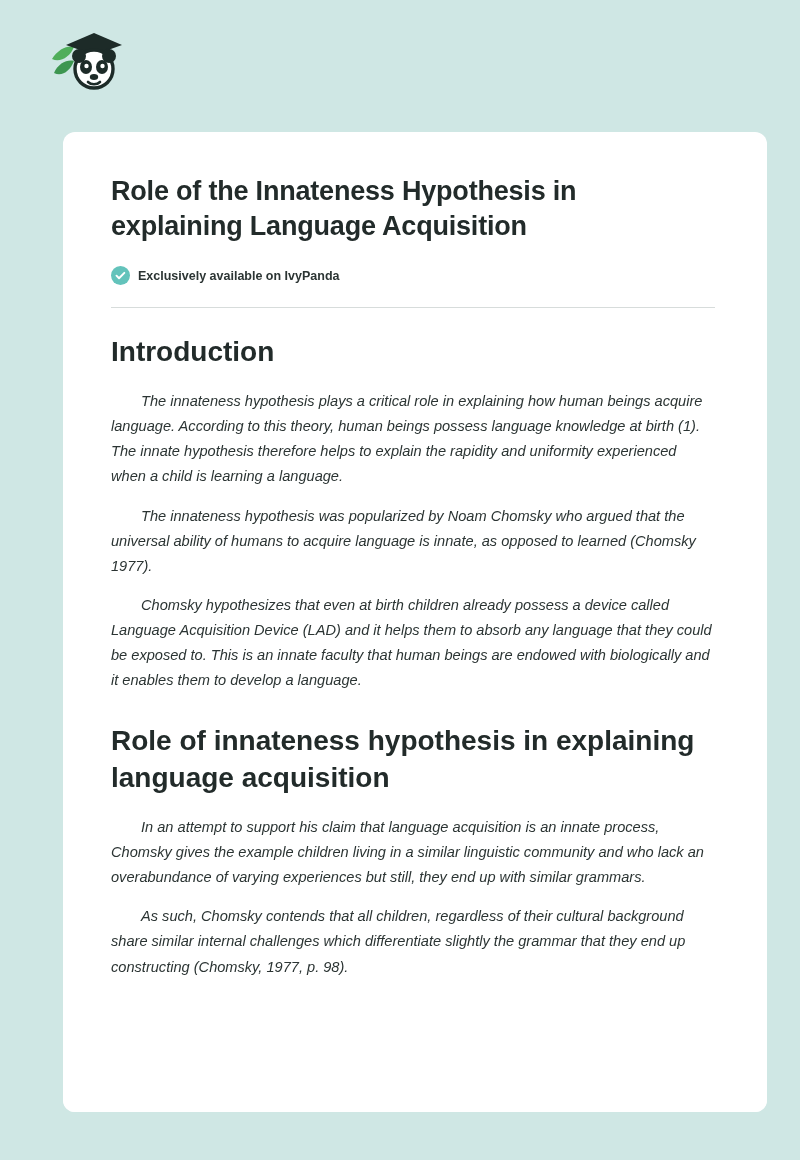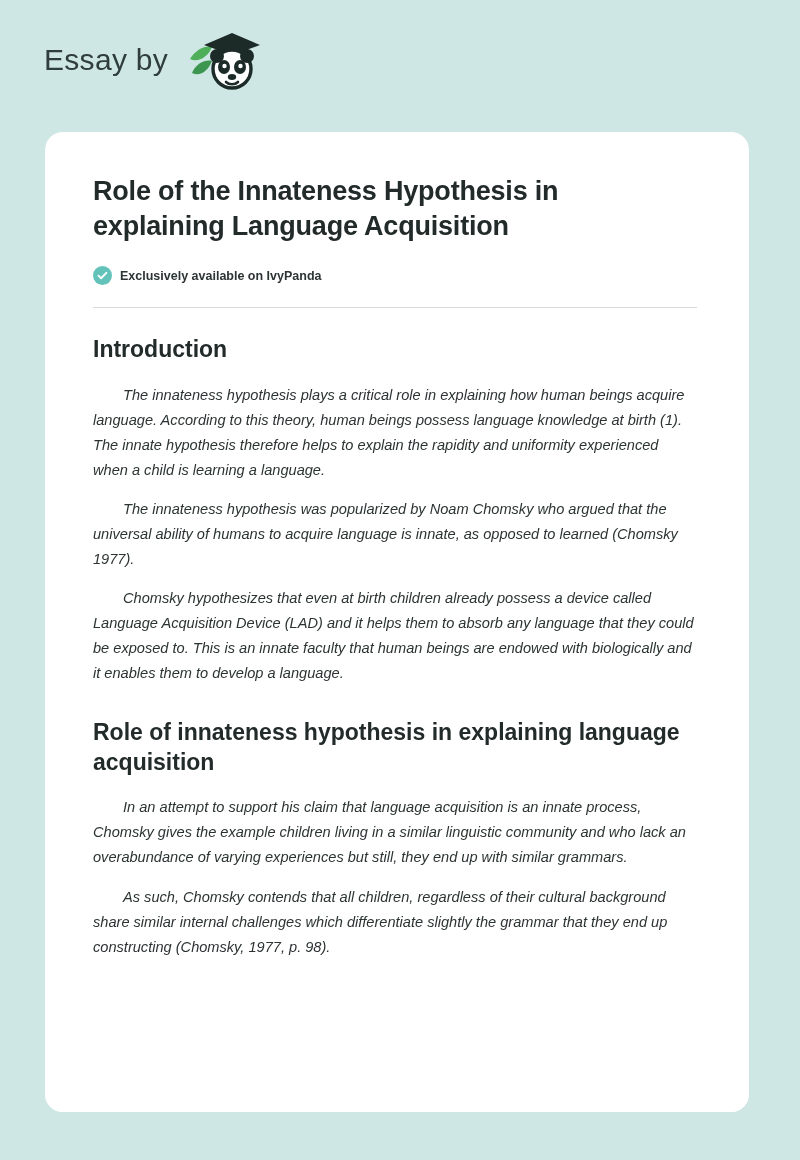--- a/index.html
+++ b/index.html
@@ -56,26 +56,26 @@
   }
   .brand-name .reg {
     font-size: 13px;
     vertical-align: super;
     font-weight: bold;
   }
 
   
   .card {
     position: absolute;
-    left: 45px;
+    left: 63px;
     top: 132px;
     width: 704px;
     height: 980px;
     background: #ffffff;
-    border-radius: 18px;
+    border-radius: 12px;
     box-sizing: border-box;
     padding: 42px 30px 0 26px;
     overflow: hidden;
   }
   .card-inner {
     padding: 0 22px;
   }
 
   h1.doc-title {
     font-size: 27px;
@@ -109,21 +109,21 @@
     color: #2c3534;
     text-align: center;
   }
 
   .divider {
     border-top: 1px solid #d7dcdb;
     margin: 0 0 26px 0;
   }
 
   h2.section-title {
-    font-size: 23px;
+    font-size: 28px;
     line-height: 1.32;
     color: #222b2a;
     font-weight: bold;
     margin: 0 0 18px 0;
   }
   h2.section-title.tight {
     margin-top: 30px;
   }
 
   p.para {
@@ -145,21 +145,20 @@
     background: linear-gradient(to bottom, rgba(255,255,255,0), #ffffff 72%);
     pointer-events: none;
   }
 </style>
 </head>
 <body>
 
 <div class="page">
 
   <div class="brand">
-    <span class="brand-prefix">Essay by</span>
     <span class="brand-logo">
       <span class="panda-mark">
         <svg width="86" height="62" viewBox="0 0 86 62" xmlns="http://www.w3.org/2000/svg">
 
           <path d="M8 30 C14 20, 24 16, 30 18 C26 28, 16 34, 8 30 Z" fill="#4fae5a"></path>
           <path d="M10 44 C14 34, 24 30, 30 32 C26 42, 18 48, 10 44 Z" fill="#3d9650"></path>
 
           <path d="M22 16 L50 4 L78 16 L50 26 Z" fill="#1d2b28"></path>
           <path d="M66 20 L66 32 C66 34, 62 34, 62 32 L62 19 Z" fill="#1d2b28"></path>
           <circle cx="64" cy="35" r="3" fill="#1d2b28"></circle>

